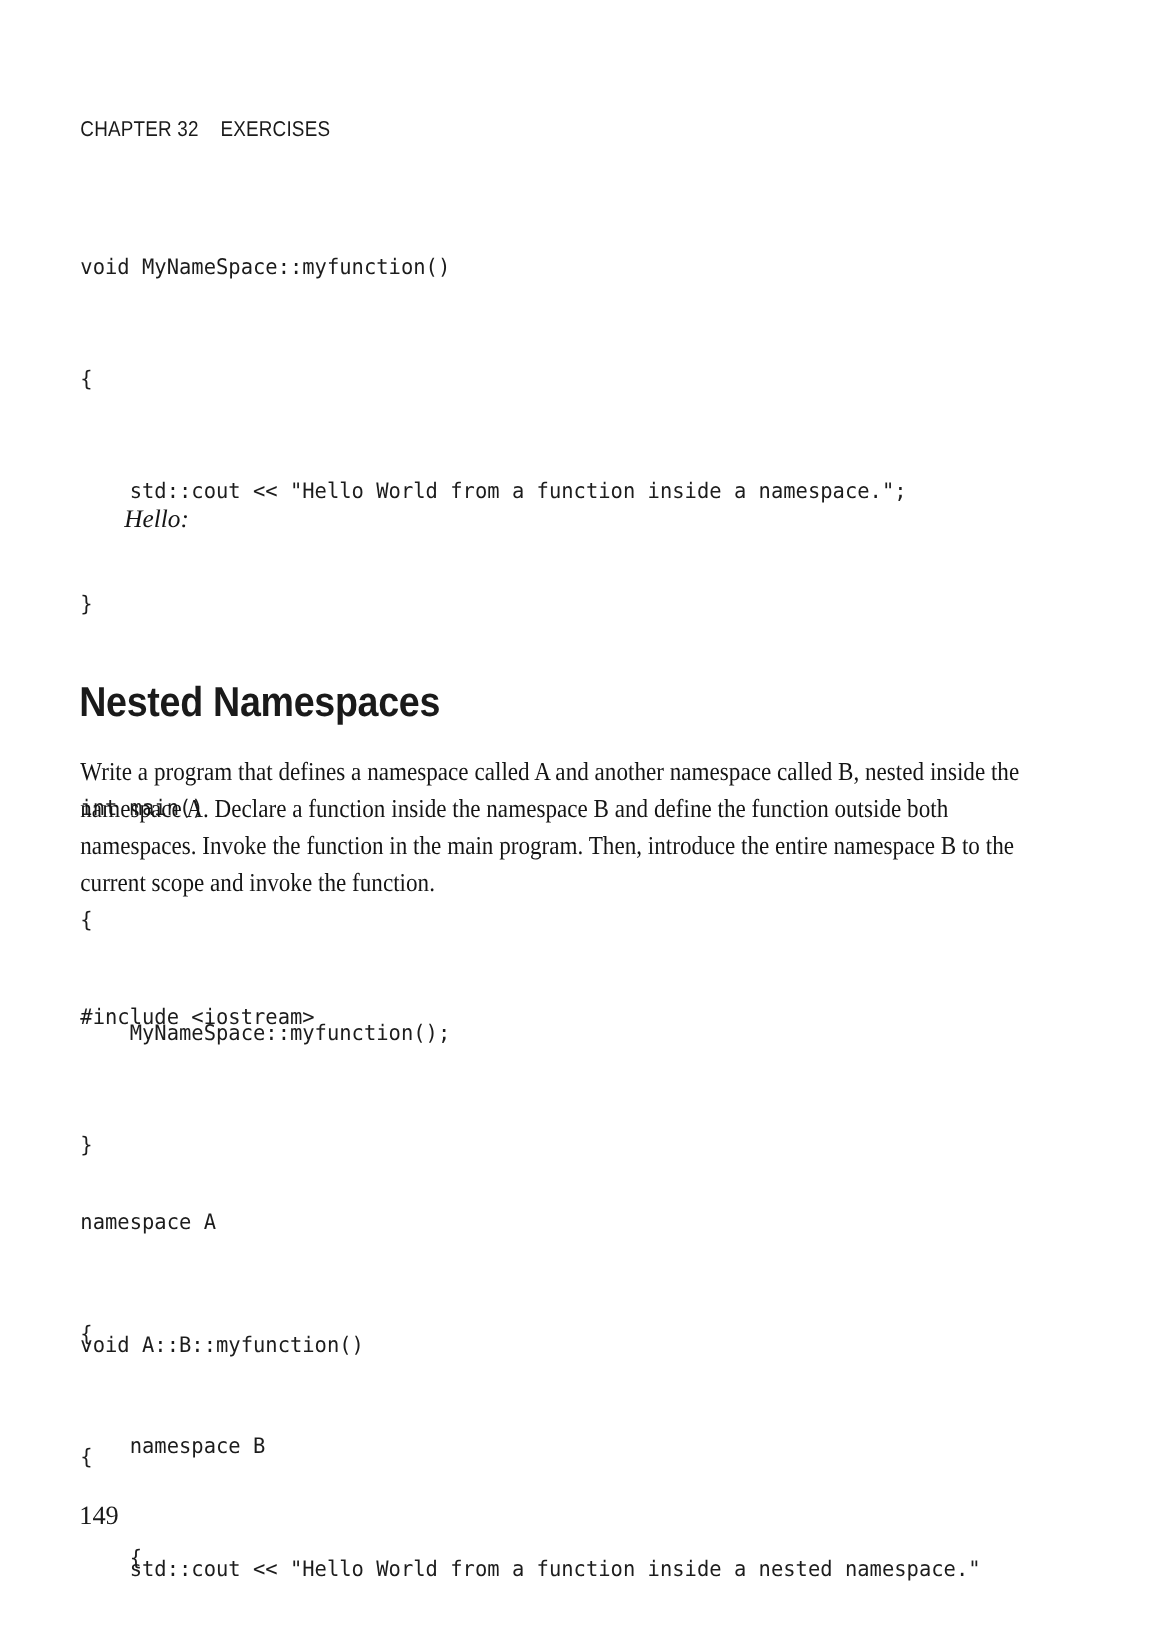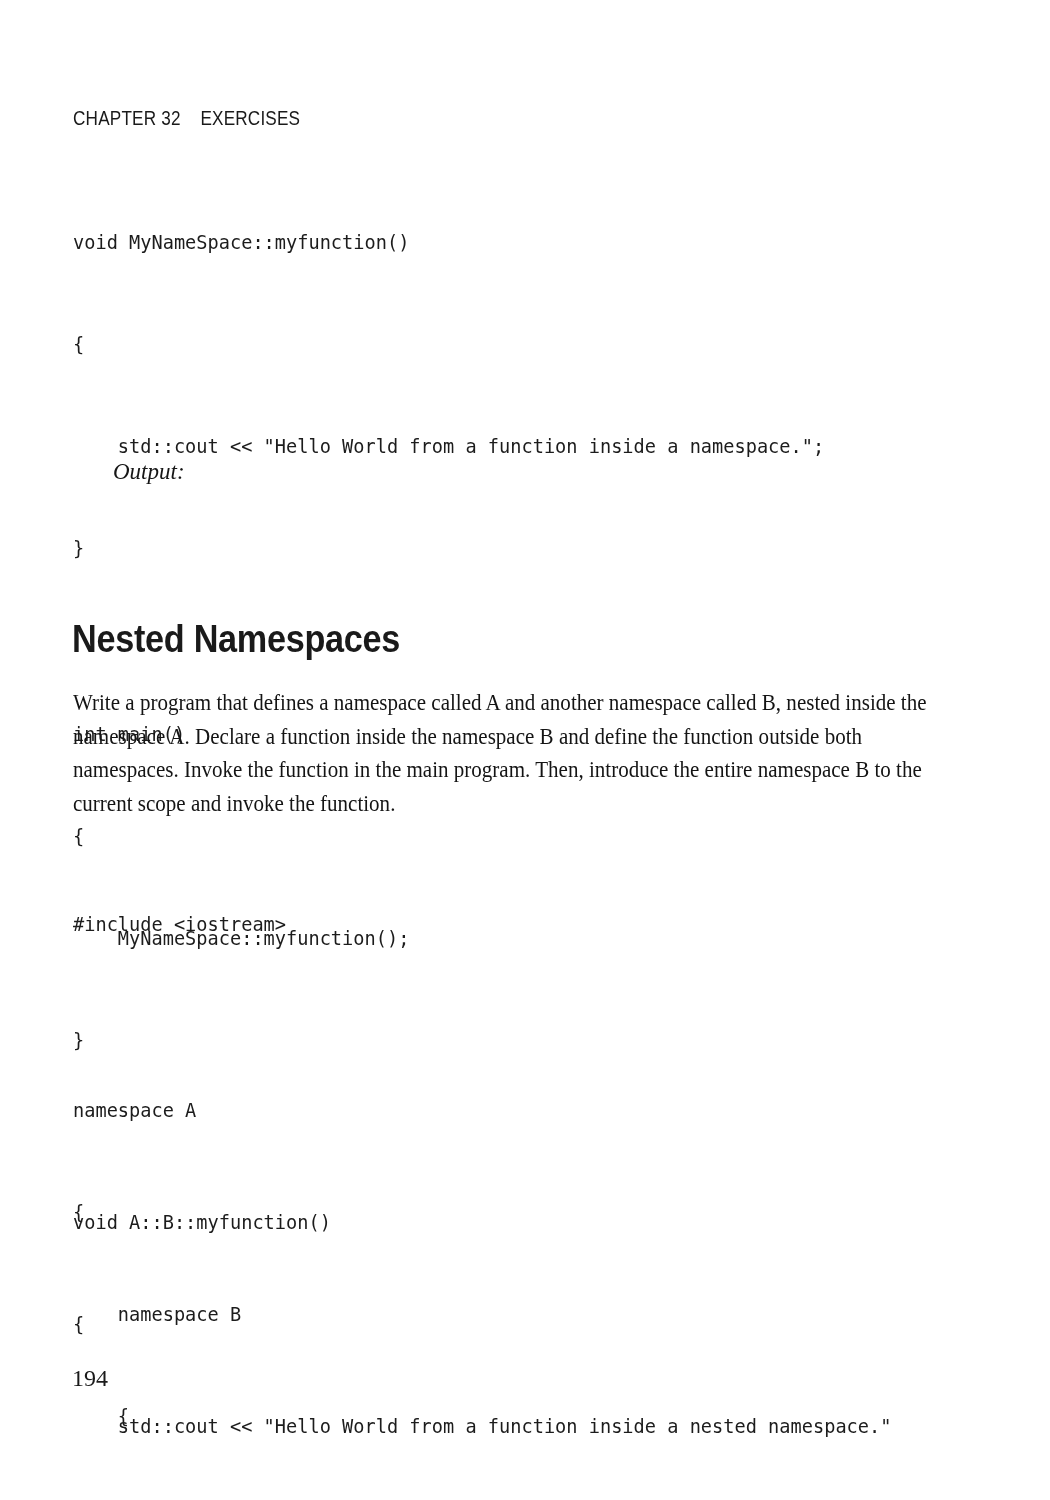--- a/index.html
+++ b/index.html
@@ -151,21 +151,21 @@
     <div class="line">{</div>
     <div class="line">    std::cout &lt;&lt; "Hello World from a function inside a namespace.";</div>
     <div class="line">}</div>
     <div class="line blank"></div>
     <div class="line">int main()</div>
     <div class="line">{</div>
     <div class="line">    MyNameSpace::myfunction();</div>
     <div class="line">}</div>
   </div>
 
-  <div class="output-label">Output:</div>
+  <div class="output-label">Hello:</div>
 
 
   <div class="section-heading">Nested Namespaces</div>
 
   <div class="body-paragraph">Write a program that defines a namespace called A and another namespace called B, nested inside the namespace A. Declare a function inside the namespace B and define the function outside both namespaces. Invoke the function in the main program. Then, introduce the entire namespace B to the current scope and invoke the function.</div>
 
   <div class="code-block" id="code-block-2">
     <div class="line">#include &lt;iostream&gt;</div>
     <div class="line blank"></div>
     <div class="line">namespace A</div>
@@ -178,15 +178,15 @@
   </div>
 
   <div class="code-block" id="code-block-3">
     <div class="line">void A::B::myfunction()</div>
     <div class="line">{</div>
     <div class="line">    std::cout &lt;&lt; "Hello World from a function inside a nested namespace."</div>
     
     
   </div>
 
-  <div class="folio">194</div>
+  <div class="folio">149</div>
 
 </div>
 
 </body></html>

